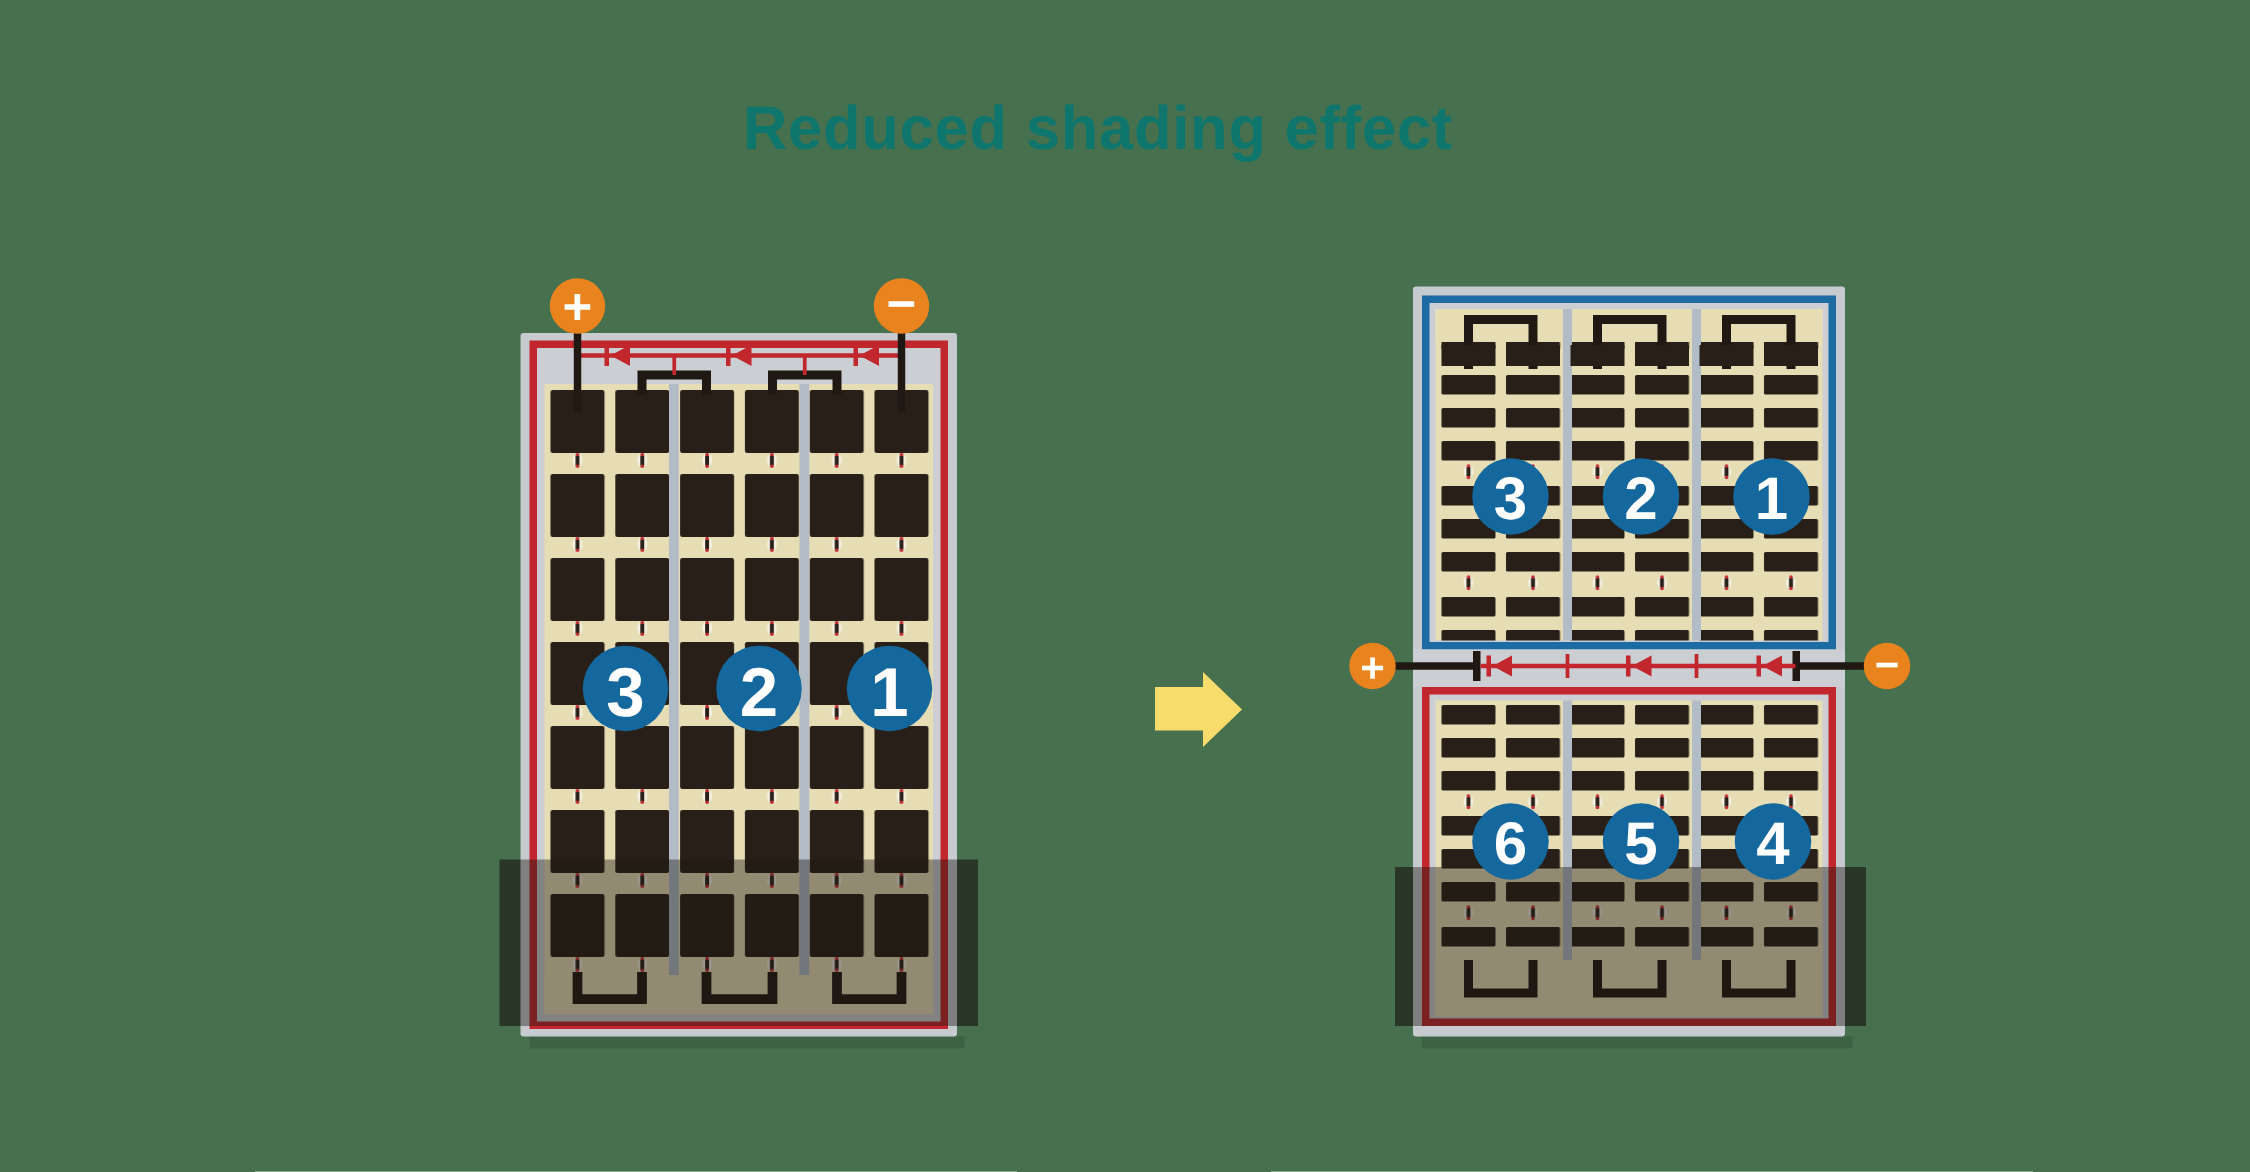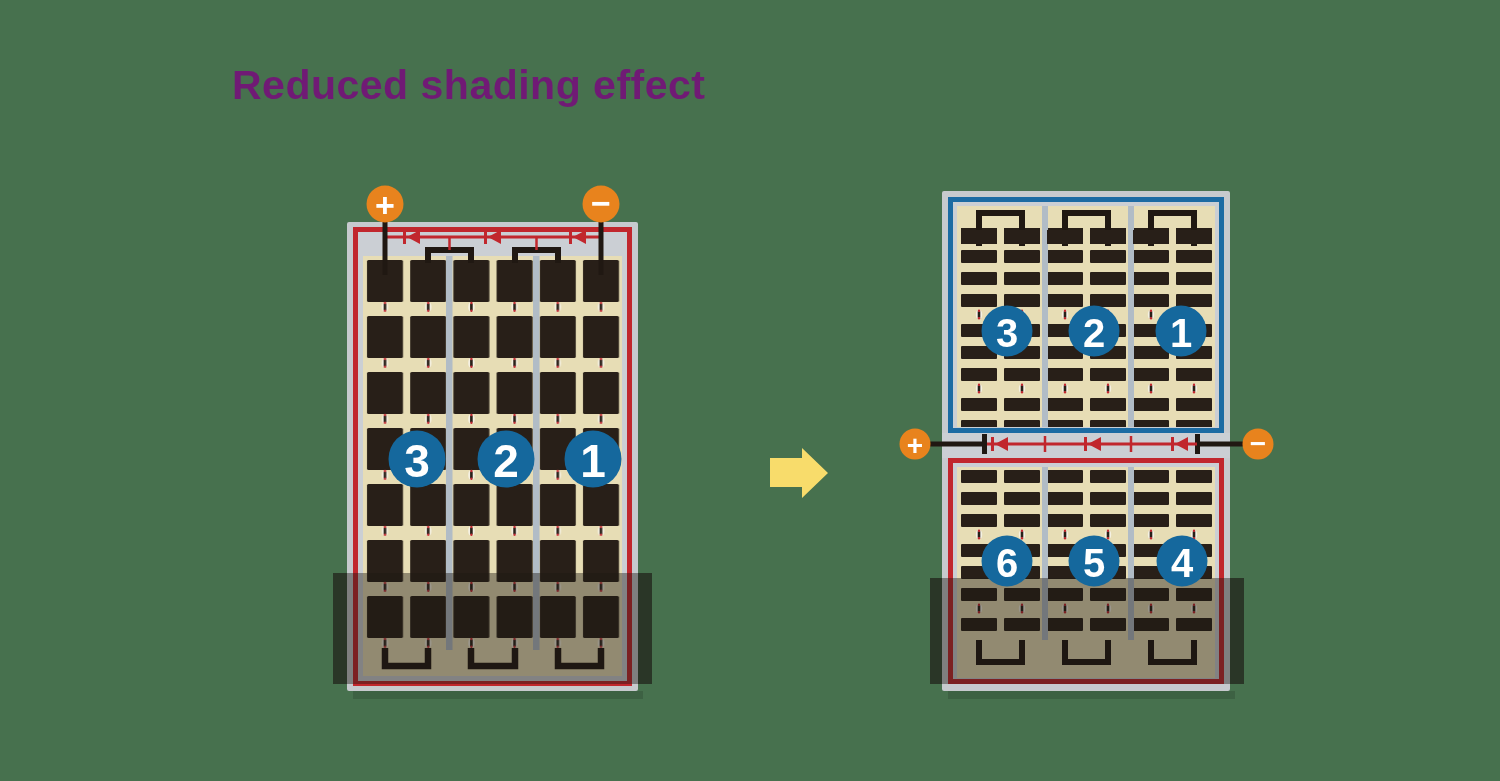--- a/index.html
+++ b/index.html
@@ -1,23 +1,24 @@
 <!DOCTYPE html>
 <html><head>
 <meta charset="utf-8">
 <style>
   html, body { margin: 0; padding: 0; }
   body { width: 1500px; height: 781px; overflow: hidden; }
   .stage { position: relative; width: 1500px; height: 781px; }
   .stage > svg { position: absolute; left: 0; top: 0; }
   .title {
     position: absolute; left: 232px; top: 62px; width: 1000px;
+    text-align: center;
     font-family: "Liberation Sans", "DejaVu Sans", sans-serif;
     font-weight: bold; font-size: 41px; letter-spacing: 0.5px;
-    color: #701a75;
+    color: #0f766e;
   }
   svg text {
     font-family: "Liberation Sans", "DejaVu Sans", sans-serif;
     font-weight: bold;
   }
 </style>
 </head>
 <body>
 
 <div class="stage">

